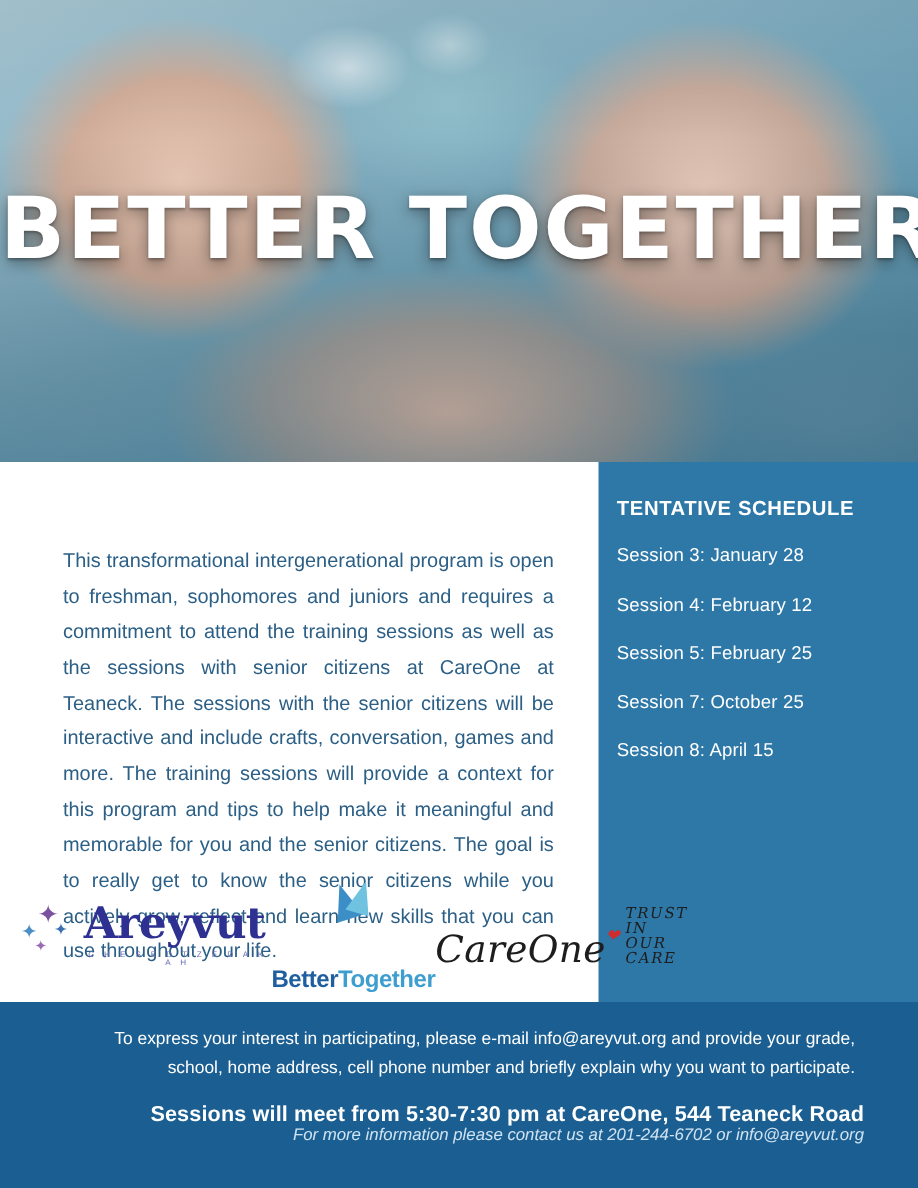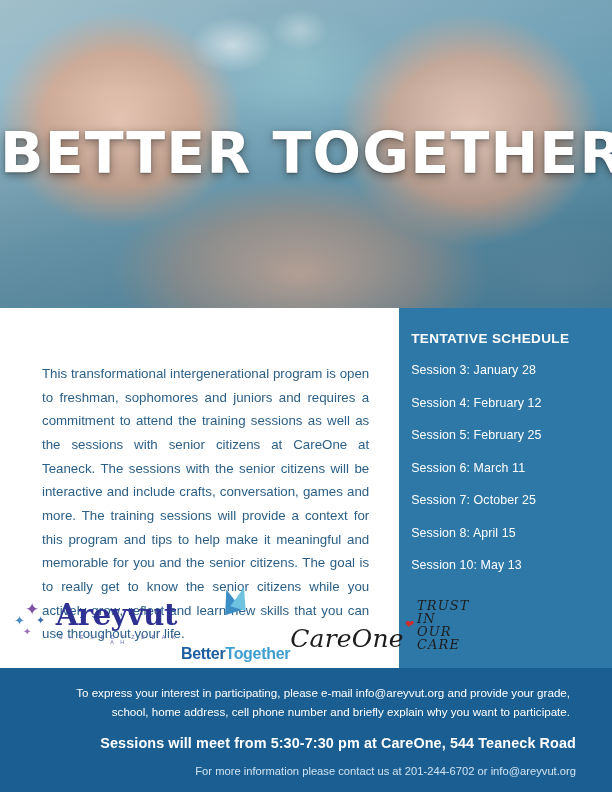--- a/index.html
+++ b/index.html
@@ -215,21 +215,21 @@
     align-items: center;
     gap: 4px;
     margin-top: 3px;
   }
   .careone-heart {
     color: #d22b2b;
     font-size: 11px;
     line-height: 1;
   }
   .careone-tag {
-    font-size: 13px;
+    font-size: 10px;
     letter-spacing: 1.1px;
     color: #1d1d1d;
     font-family: "DejaVu Serif", serif;
   }
 
   
   .footer {
     width: 612px;
     height: 124px;
     background: #1b5f92;
@@ -246,21 +246,22 @@
   .footer-highlight {
     color: #ffffff;
     font-weight: bold;
     font-size: 14.4px;
     margin-top: 13px;
     letter-spacing: 0.1px;
   }
   .footer-contact {
     color: #cfe3f2;
     font-size: 11.2px;
-    margin-top: 14px;
+    margin-top: 0;
+    font-style: italic;
   }
 </style>
 </head>
 <body>
 
 <div class="poster">
 
   <div class="hero">
     <div class="hero-photo"></div>
     <div class="hero-vignette"></div>
@@ -271,24 +272,22 @@
 
     <div class="band-left">
       <div class="body-text">This transformational intergenerational program is open to freshman, sophomores and juniors and requires a commitment to attend the training sessions as well as the sessions with senior citizens at CareOne at Teaneck. The sessions with the senior citizens will be interactive and include crafts, conversation, games and more. The training sessions will provide a context for this program and tips to help make it meaningful and memorable for you and the senior citizens. The goal is to really get to know the senior citizens while you actively grow, reflect and learn new skills that you can use throughout your life.</div>
     </div>
 
     <div class="band-right">
       <div class="sched-title">TENTATIVE SCHEDULE</div>
       <div class="sched-item">Session 3: January 28</div>
       <div class="sched-item">Session 4: February 12</div>
       <div class="sched-item">Session 5: February 25</div>
-      <div class="sched-item">Session 6: March 11</div>
       <div class="sched-item">Session 7: October 25</div>
       <div class="sched-item">Session 8: April 15</div>
-      <div class="sched-item">Session 10: May 13</div>
     </div>
 
     <div class="logos">
 
       <div class="logo logo-areyvut">
         <div class="areyvut-stars">
           <span class="star s1">✦</span>
           <span class="star s2">✦</span>
           <span class="star s3">✦</span>
           <span class="star s4">✦</span>

